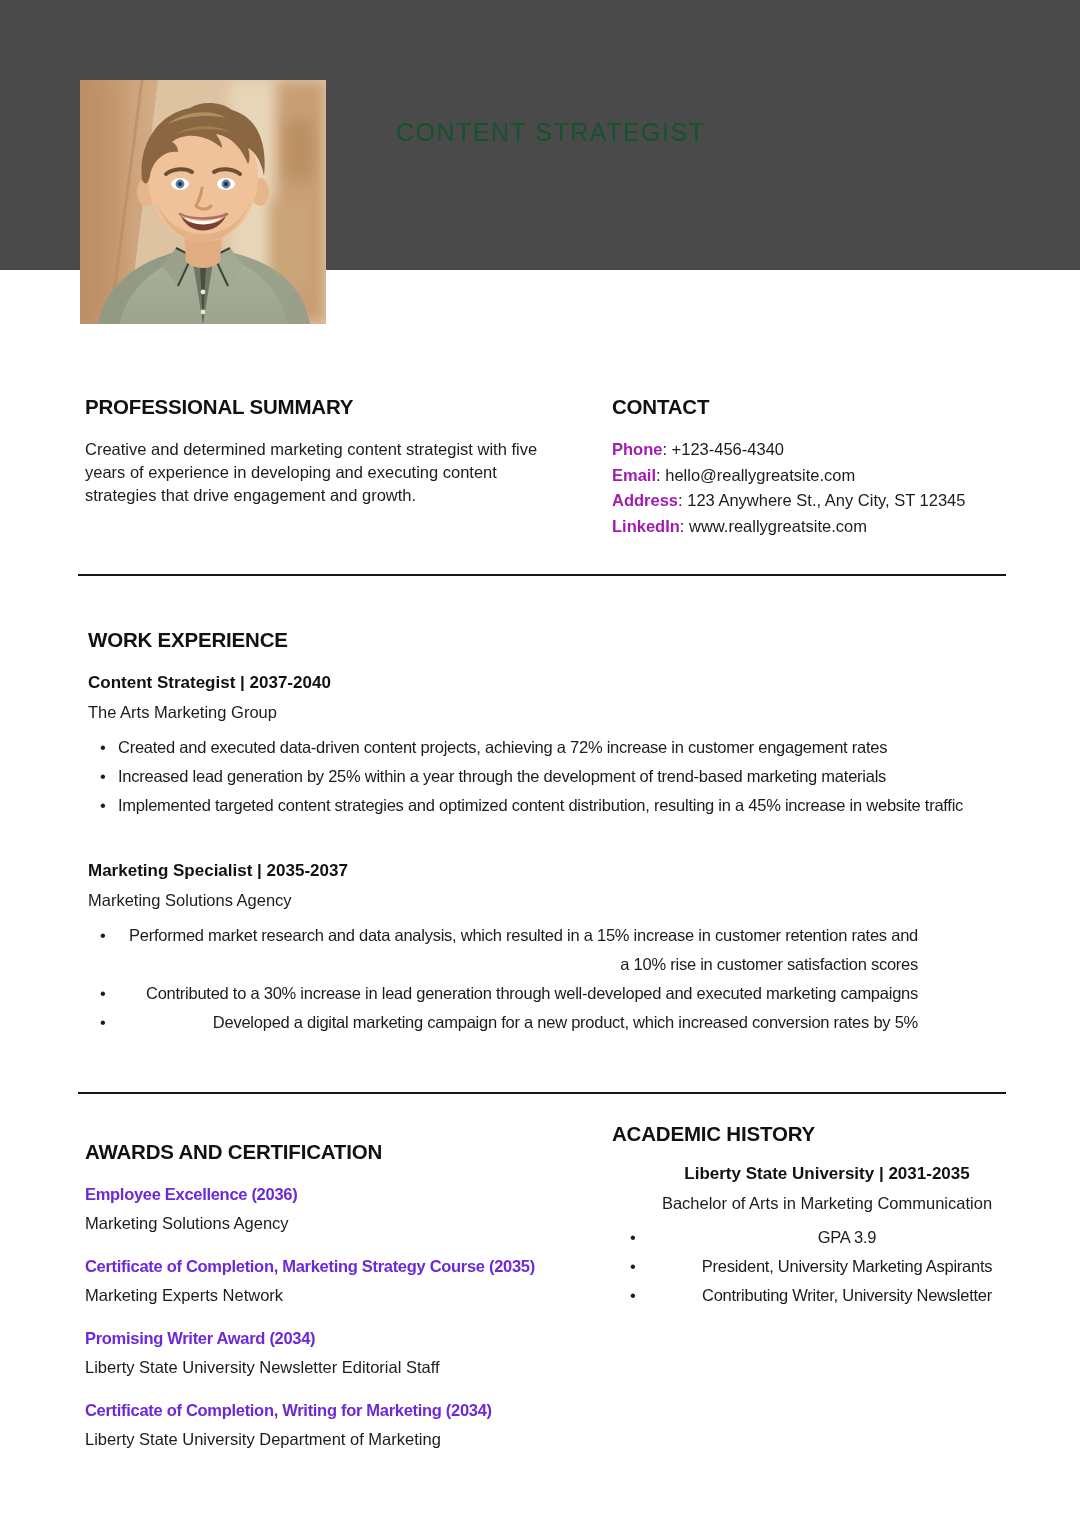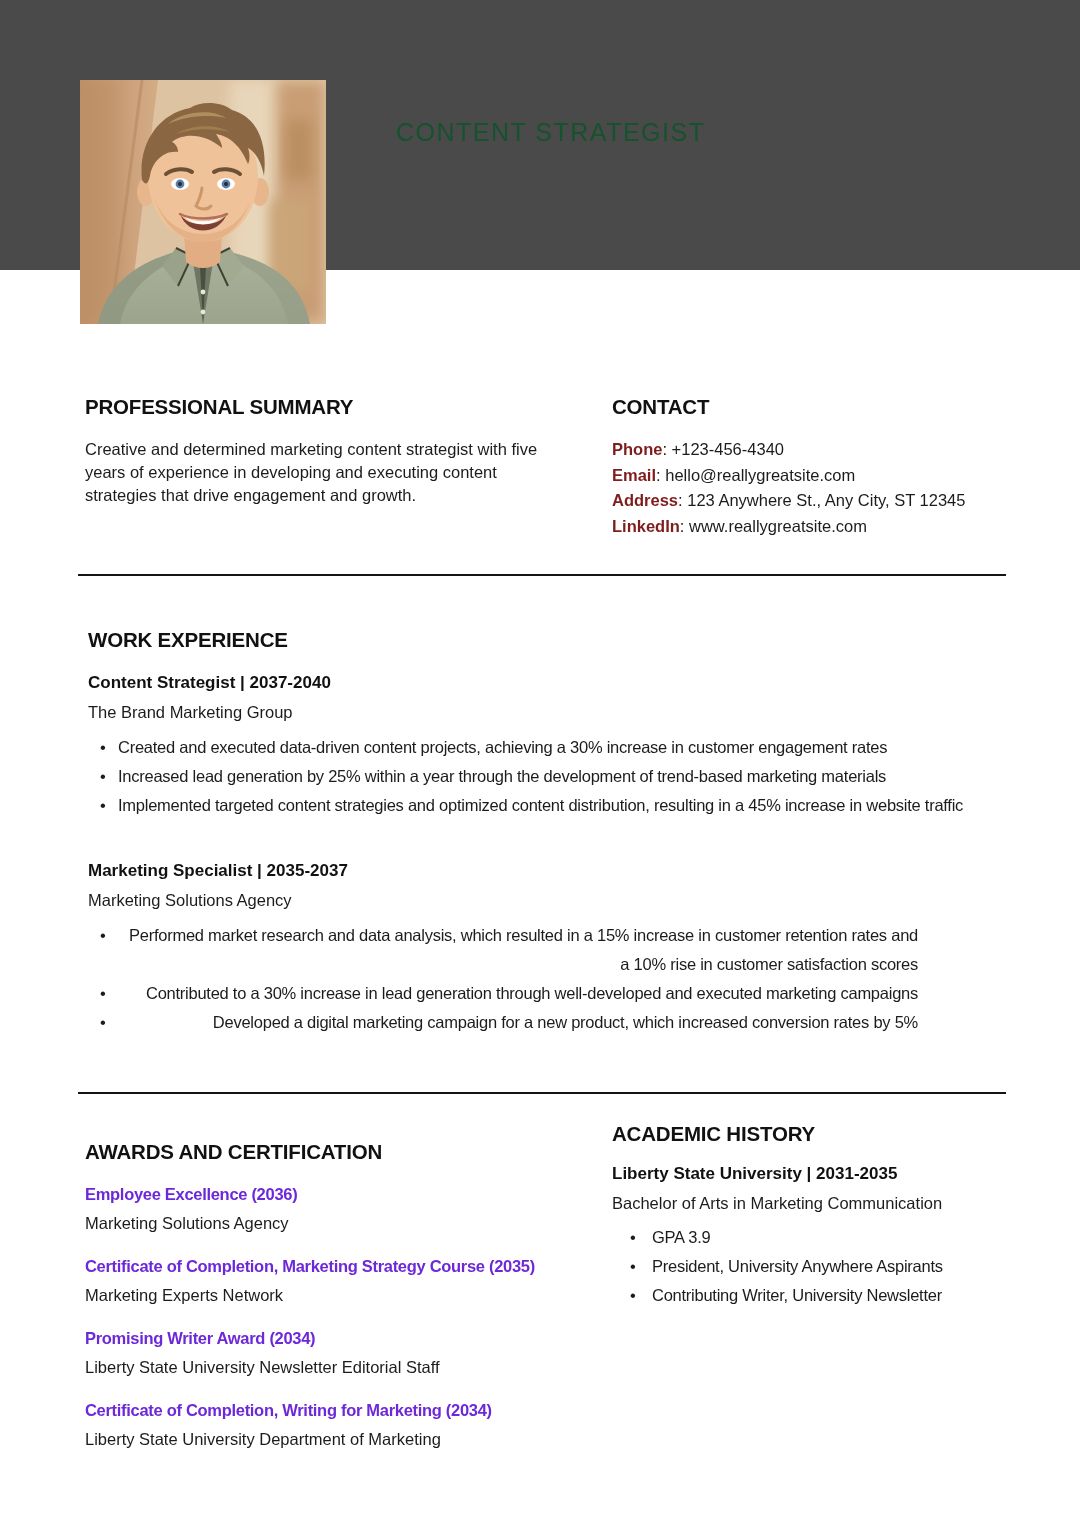--- a/index.html
+++ b/index.html
@@ -44,21 +44,21 @@
     font-size:20.5px;font-weight:bold;color:#111;
     letter-spacing:-0.2px;line-height:24px;
   }
   .body-text{font-size:16.5px;line-height:23px;color:#1c1c1c;}
   
   .summary{position:absolute;left:85px;top:395px;width:470px;}
   .summary .body-text{margin-top:19px;}
   .contact{position:absolute;left:612px;top:395px;width:420px;}
   .contact-lines{margin-top:18px;}
   .contact-line{font-size:16.5px;line-height:25.5px;color:#1c1c1c;}
-  .contact-line b{color:#7f1d1d;}
+  .contact-line b{color:#a21caf;}
   
   .divider{position:absolute;left:78px;width:928px;height:2px;background:#151515;}
   .divider-1{top:574px;}
   .divider-2{top:1092px;}
   
   .work{position:absolute;left:88px;top:628px;width:920px;}
   .job{margin-top:20px;}
   .job + .job{margin-top:40px;}
   .job-title{font-size:17px;font-weight:bold;line-height:22px;margin-bottom:7px;color:#111;}
   .job-company{font-size:16.5px;line-height:22px;margin-bottom:10px;}
@@ -74,21 +74,21 @@
     font-size:16.5px;line-height:29px;color:#1c1c1c;
   }
   .job-2 ul.bullets{max-width:830px;text-align:right;}
   
   .awards{position:absolute;left:85px;top:1140px;width:505px;}
   .awards-list{margin-top:18px;}
   .award-item{margin-bottom:19px;}
   .award-title{font-size:16.5px;font-weight:bold;letter-spacing:-0.3px;line-height:24px;margin-bottom:5px;color:#6d28d9;}
   .award-org{font-size:16.5px;line-height:24px;}
   .academic{position:absolute;left:612px;top:1122px;width:430px;}
-  .academic-body{margin-top:16px;}
+  .academic-body{margin-top:16px;text-align:center;}
   .school{font-size:17px;font-weight:bold;line-height:24px;color:#111;}
   .degree{font-size:16.5px;line-height:24px;margin-top:5px;margin-bottom:8px;}
   .academic ul.bullets li{padding-left:40px;}
   .academic ul.bullets li::before{left:18px;}
 </style>
 </head>
 <body>
 
 <div class="page">
 
@@ -194,23 +194,23 @@
     </div>
   </div>
 
   <div class="divider divider-1"></div>
 
   <div class="work">
     <div class="sec-heading">WORK EXPERIENCE</div>
 
     <div class="job job-1">
       <div class="job-title">Content Strategist | 2037-2040</div>
-      <div class="job-company">The Brand Marketing Group</div>
+      <div class="job-company">The Arts Marketing Group</div>
       <ul class="bullets">
-        <li>Created and executed data-driven content projects, achieving a 30% increase in customer engagement rates</li>
+        <li>Created and executed data-driven content projects, achieving a 72% increase in customer engagement rates</li>
         <li>Increased lead generation by 25% within a year through the development of trend-based marketing materials</li>
         <li>Implemented targeted content strategies and optimized content distribution, resulting in a 45% increase in website traffic</li>
       </ul>
     </div>
 
     <div class="job job-2">
       <div class="job-title">Marketing Specialist | 2035-2037</div>
       <div class="job-company">Marketing Solutions Agency</div>
       <ul class="bullets">
         <li>Performed market research and data analysis, which resulted in a 15% increase in customer retention rates and a 10% rise in customer satisfaction scores</li>
@@ -244,19 +244,19 @@
     </div>
   </div>
 
   <div class="academic">
     <div class="sec-heading">ACADEMIC HISTORY</div>
     <div class="academic-body">
       <div class="school">Liberty State University | 2031-2035</div>
       <div class="degree">Bachelor of Arts in Marketing Communication</div>
       <ul class="bullets">
         <li>GPA 3.9</li>
-        <li>President, University Anywhere Aspirants</li>
+        <li>President, University Marketing Aspirants</li>
         <li>Contributing Writer, University Newsletter</li>
       </ul>
     </div>
   </div>
 
 </div>
 
 </body></html>

